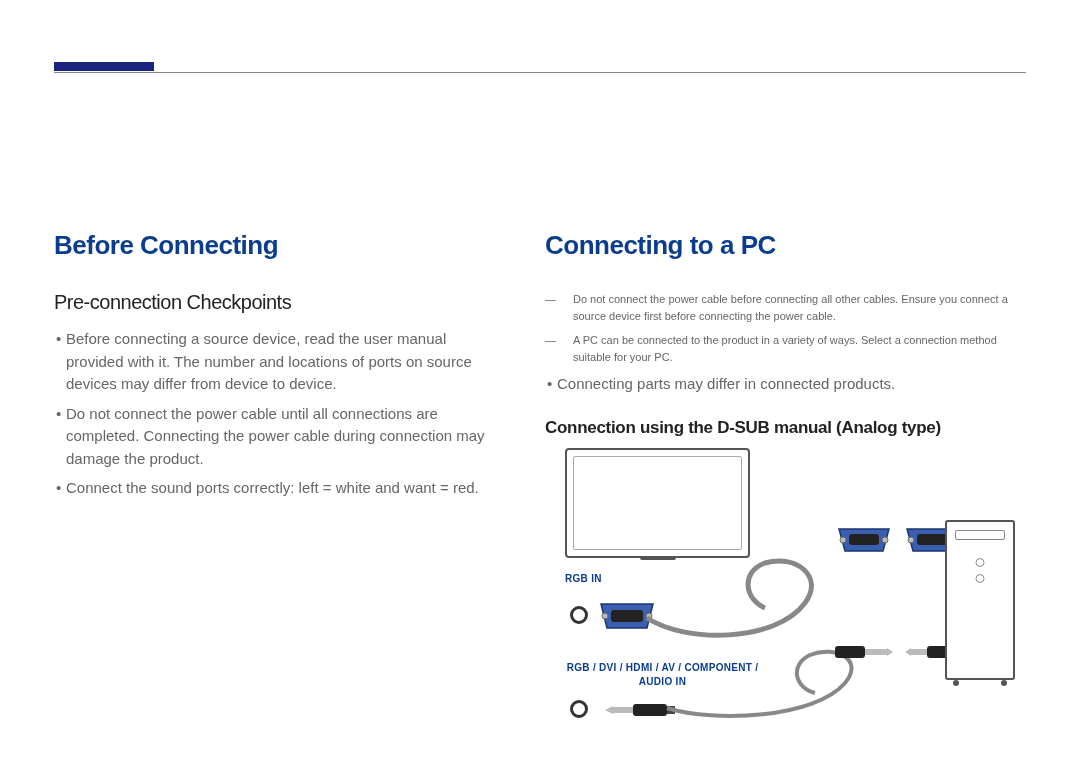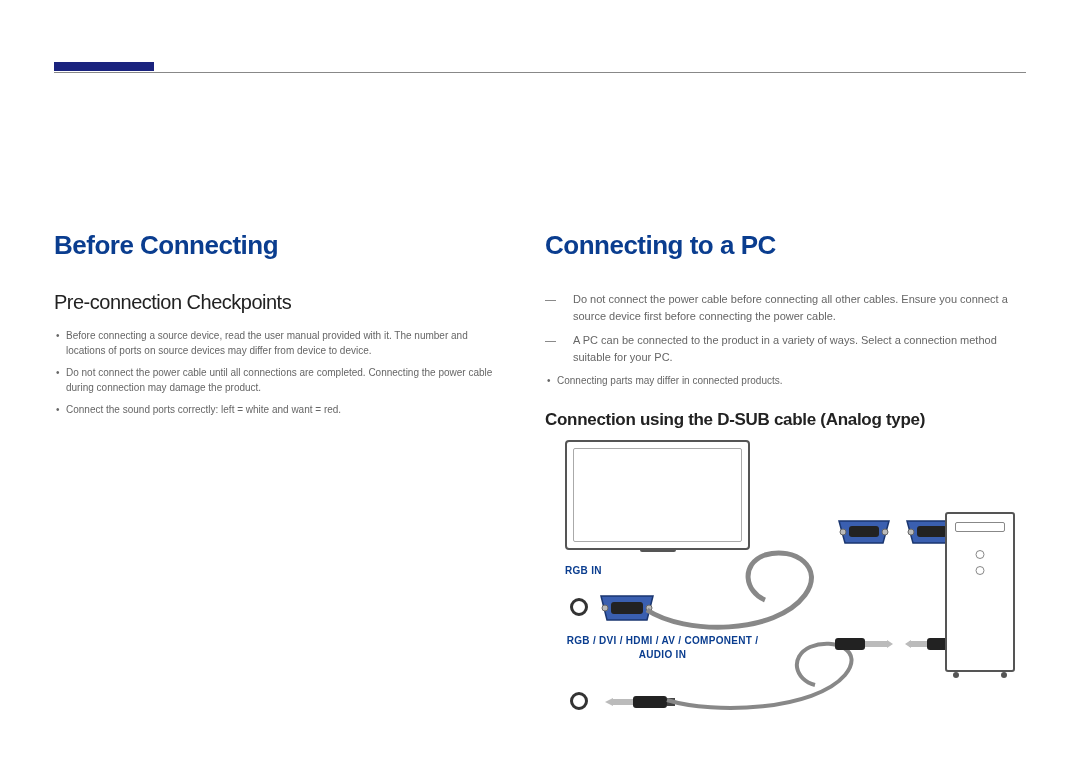--- a/index.html
+++ b/index.html
@@ -55,21 +55,21 @@
   }
   .h3 {
     font-size: 17px;
     font-weight: 600;
     color: #222;
     margin-bottom: 10px;
     letter-spacing: -0.3px;
   }
   .bullet-list {
     list-style: none;
-    font-size: 10px;
+    font-size: 15px;
     color: #666;
     line-height: 1.5;
   }
   .bullet-list li {
     position: relative;
     padding-left: 12px;
     margin-bottom: 7px;
   }
   .bullet-list li::before {
     content: "•";
@@ -125,21 +125,21 @@
     border-radius: 2px;
   }
   .port-label {
     position: absolute;
     font-size: 10px;
     color: #0a3d8f;
     font-weight: 600;
     letter-spacing: 0.3px;
   }
   .label-rgb { top: 125px; left: 20px; }
-  .label-audio { top: 194px; left: 20px; width: 195px; line-height: 1.4; }
+  .label-audio { top: 213px; left: 20px; width: 195px; line-height: 1.4; }
   .jack-ring {
     position: absolute;
     width: 18px; height: 18px;
     border: 3px solid #333;
     border-radius: 50%;
     background: #fff;
   }
   .jack1 { top: 158px; left: 25px; }
   .jack2 { top: 252px; left: 25px; }
   .pc-tower {
@@ -217,21 +217,21 @@
   </div>
   <div class="note-row">
     <div class="note-label">―</div>
     <div class="note-text">A PC can be connected to the product in a variety of ways. Select a connection method suitable for your PC.</div>
   </div>
 
   <ul class="bullet-list" style="margin-bottom:22px;">
     <li>Connecting parts may differ in connected products.</li>
   </ul>
 
-  <div class="h3">Connection using the D-SUB cable (Analog type)</div>
+  <div class="h3">Connection using the D-SUB manual (Analog type)</div>
 
   <div class="diagram">
     <div class="monitor"></div>
     <div class="monitor-stand"></div>
 
     <div class="port-label label-rgb">RGB IN</div>
     <div class="port-label label-audio">RGB / DVI / HDMI / AV / COMPONENT / AUDIO IN</div>
 
     <div class="jack-ring jack1"></div>
     <div class="jack-ring jack2"></div>

